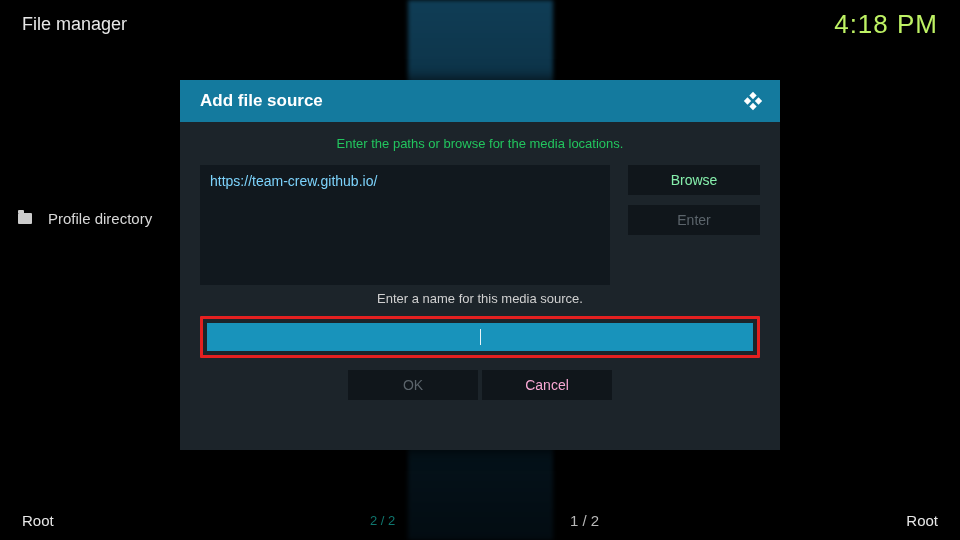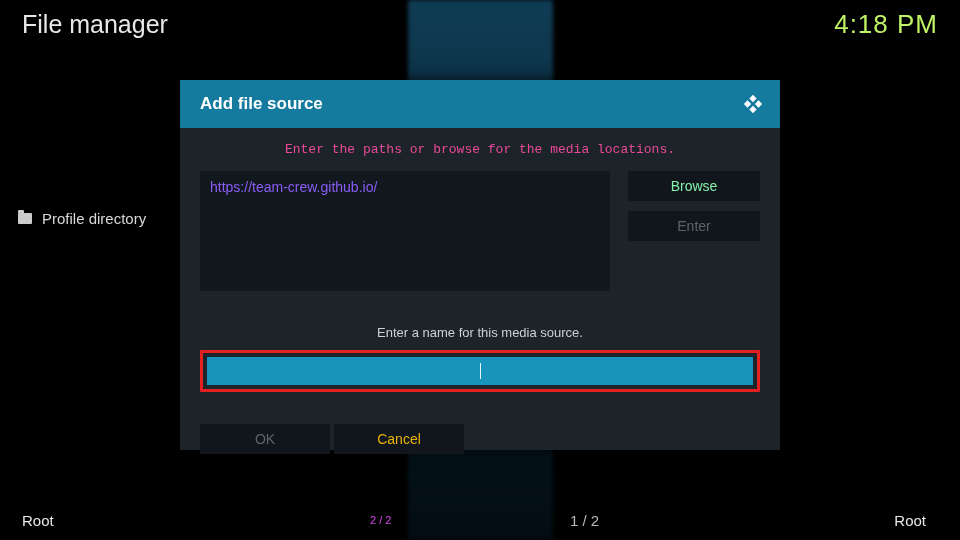--- a/index.html
+++ b/index.html
@@ -24,125 +24,126 @@
   
   .topbar {
     position: absolute;
     top: 0; left: 0; right: 0;
     height: 48px;
     display: flex;
     justify-content: space-between;
     align-items: center;
     padding: 0 22px;
   }
-  .title { font-size: 25px; font-weight: 300; color: #e8e8e8; }
+  .title { font-size: 18px; font-weight: 300; color: #e8e8e8; }
   .clock { font-size: 26px; font-weight: 300; color: #bef264; letter-spacing: 1px; }
   
   .bottombar {
     position: absolute;
-    bottom: 0; left: 0; right: 12px;
+    bottom: 0; left: 0; right: 0;
     height: 40px;
     display: flex;
     align-items: center;
     padding: 0 22px;
     font-size: 15px;
     color: #e8e8e8;
   }
   .root-left { position: absolute; left: 22px; }
   .root-right { position: absolute; right: 22px; }
-  .pager-left { position: absolute; left: 370px; color: #d946ef; font-size: 11px; }
+  .pager-left { position: absolute; left: 370px; color: #0f766e; font-size: 13px; }
   .pager-right { position: absolute; left: 570px; color: #b8b8b8; font-size: 15px; }
   
   .sidebar {
     position: absolute;
     left: 14px; top: 200px;
     width: 170px;
   }
   .side-item {
     display: flex;
     align-items: center;
-    gap: 10px;
+    gap: 16px;
     padding: 10px 4px;
     font-size: 15px;
     color: #d8d8d8;
     font-weight: 300;
   }
   .folder-icon { width: 14px; height: 11px; background: #ccc; border-radius: 1px; position: relative; }
   .folder-icon::before { content: ""; position: absolute; top: -3px; left: 0; width: 6px; height: 3px; background: #ccc; border-radius: 1px 1px 0 0; }
   
   .dialog {
     position: absolute;
     left: 180px; top: 80px;
     width: 600px; height: 370px;
     background: #1c242a;
     box-shadow: 0 0 14px rgba(0,0,0,0.8);
   }
   .dlg-header {
-    height: 48px;
+    height: 42px;
     background: #147a9e;
     display: flex;
     align-items: center;
     justify-content: space-between;
     padding: 0 16px 0 20px;
   }
   .dlg-title { font-size: 17px; font-weight: 600; color: #fff; }
   .kodi-logo { width: 22px; height: 22px; position: relative; }
   .kodi-logo svg { width: 22px; height: 22px; }
   .dlg-body { padding: 14px 20px 0 20px; }
-  .dlg-hint { text-align: center; font-size: 13px; color: #ec4899; margin-bottom: 14px; font-weight: 300; font-family: Liberation Mono, monospace; }
+  .dlg-hint { text-align: center; font-size: 13px; color: #22c55e; margin-bottom: 14px; font-weight: 300; }
   .paths-row { display: flex; gap: 18px; }
   .paths-box {
     flex: 1;
     height: 120px;
     background: #11181e;
     padding: 8px 10px;
     font-size: 14px;
-    color: #8b5cf6;
+    color: #7dd3fc;
     font-weight: 300;
   }
   .side-btns { width: 132px; display: flex; flex-direction: column; gap: 10px; }
   .btn {
     height: 30px;
     background: #10161b;
     border: none;
     color: #86efac;
     font-size: 14px;
     font-weight: 400;
     cursor: pointer;
     font-family: inherit;
   }
   .btn.disabled { color: #5b646b; }
-  .name-section { margin-top: 34px; }
+  .name-section { margin-top: 6px; }
   .name-hint { text-align: center; font-size: 13px; color: #d0d0d0; font-weight: 300; }
   .name-frame {
     margin-top: 10px;
     border: 3px solid #e42020;
     padding: 4px;
     border-radius: 1px;
   }
   .name-cursor {
     display: flex;
     justify-content: center;
     align-items: center;
     height: 28px;
     background: #1893bb;
     color: #fff;
   }
   .name-cursor span { border-left: 1px solid rgba(255,255,255,0.9); height: 16px; }
   .action-row {
     display: flex;
     gap: 4px;
-    margin-top: 32px;
+    justify-content: center;
+    margin-top: 12px;
   }
   .act-btn {
     width: 130px;
     height: 30px;
     background: #10161b;
     border: none;
-    color: #eab308;
+    color: #f9a8d4;
     font-size: 14px;
     font-family: inherit;
     cursor: pointer;
   }
   .act-btn.disabled { color: #5b646b; }
 </style>
 </head>
 <body>
 
 <div class="center-glow"></div>

